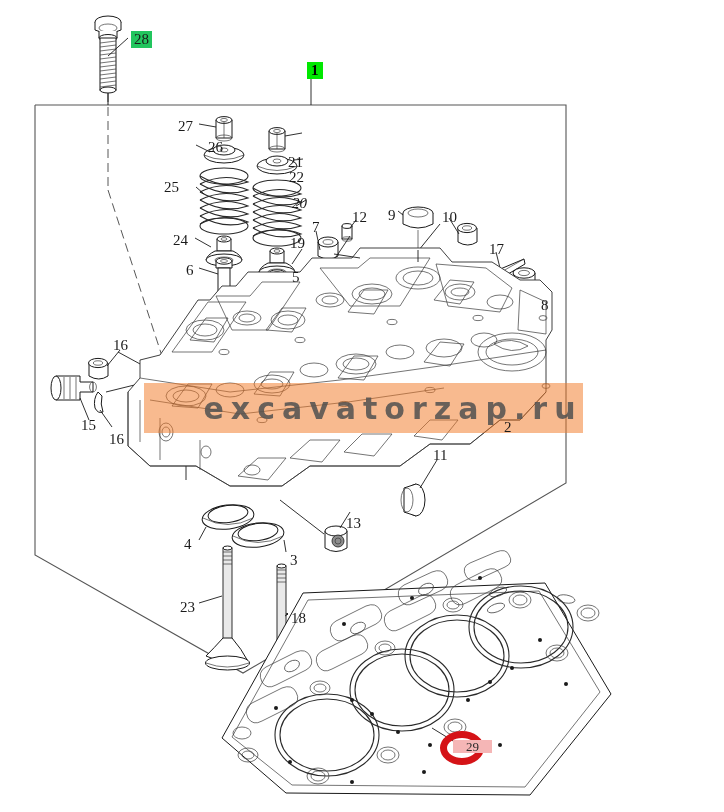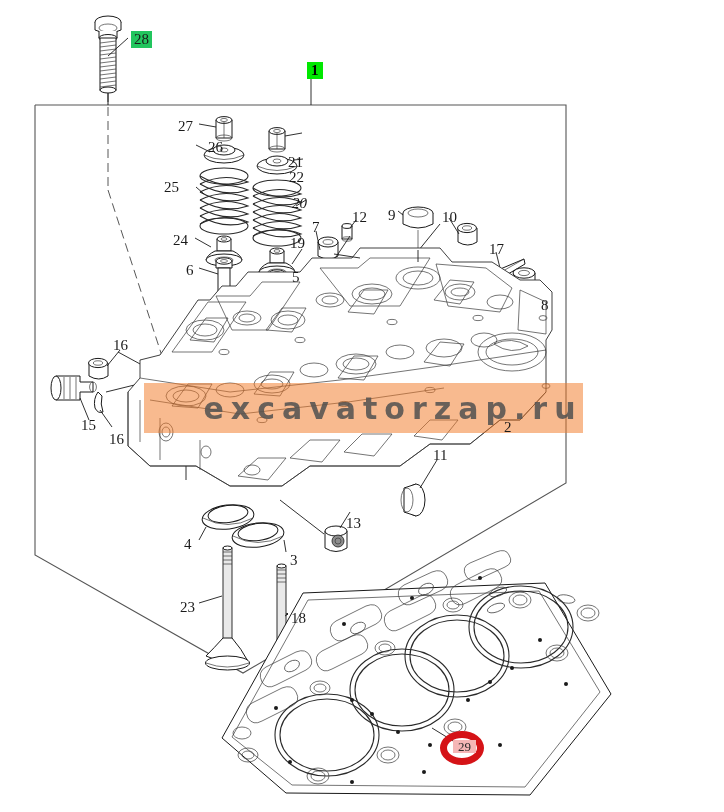--- a/index.html
+++ b/index.html
@@ -5,21 +5,21 @@
   html,body{margin:0;padding:0;background:#ffffff;}
   body{width:724px;height:812px;overflow:hidden;
        font-family:"Liberation Serif",serif;}
   #stage{position:relative;width:724px;height:812px;background:#fff;}
   svg#diagram{position:absolute;left:0;top:0;width:724px;height:812px;display:block;}
 
   .callout{position:absolute;font-family:"Liberation Serif",serif;
            font-size:15px;color:#1a1a1a;line-height:1;white-space:nowrap;}
   .callout.hl-yellow{background:#22c55e;padding:1px 3px;}
   .callout.hl-green{background:#00e800;padding:1px 4px;font-weight:bold;color:#000;}
-  .callout.hl-red{background:#f5b6b6;padding:0px 5px;color:#2a2a2a;font-size:13px;}
+  .callout.hl-red{background:#f5b6b6;padding:0px 13px;color:#2a2a2a;font-size:13px;}
 
   #wm-band{position:absolute;left:144px;top:383px;width:439px;height:50px;
            background:rgba(242,122,40,0.52);}
   #wm-text{position:absolute;left:144px;top:383px;width:498px;height:50px;
            display:flex;align-items:center;justify-content:center;
            font-family:"DejaVu Sans",sans-serif;font-weight:bold;
            font-size:30px;letter-spacing:7px;color:rgba(80,80,80,0.85);
            user-select:none;}
   #redring{position:absolute;left:440px;top:731px;width:44px;height:34px;
            border:7px solid #d51317;border-radius:50%;box-sizing:border-box;}

